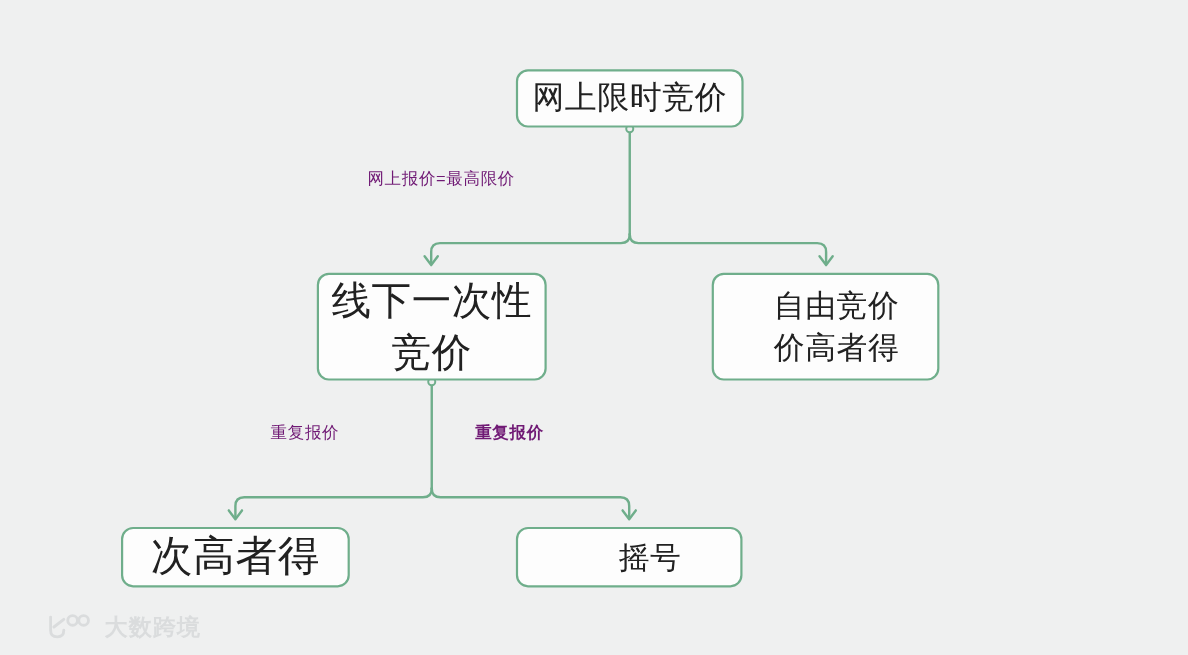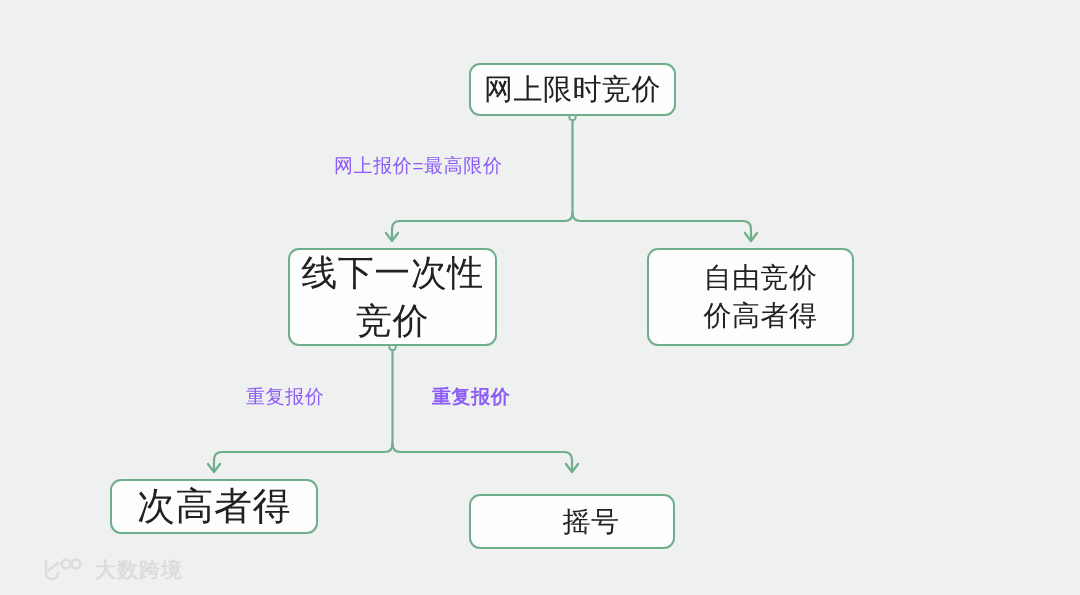--- a/index.html
+++ b/index.html
@@ -53,26 +53,26 @@
   .node-text {
     display: block;
     white-space: pre-line;
   }
 
   
   #node-root      { left: 437px; top: 63px;  width: 207px; height: 53px;  font-size: 29px; }
   #node-offline   { left: 256px; top: 248px; width: 209px; height: 98px;  font-size: 36px; }
   #node-free      { left: 615px; top: 248px; width: 207px; height: 98px;  font-size: 28px; padding-left: 20px; }
   #node-second    { left: 78px;  top: 479px; width: 208px; height: 55px;  font-size: 38px; }
-  #node-lottery   { left: 437px; top: 494px; width: 206px; height: 55px;  font-size: 28px; padding-left: 38px; }
+  #node-lottery   { left: 437px; top: 479px; width: 206px; height: 55px;  font-size: 28px; padding-left: 38px; }
 
   .edge-label {
     position: absolute;
-    color: #8b5cf6;
-    font-size: 19px;
+    color: #701a75;
+    font-size: 15px;
     letter-spacing: 0.6px;
     white-space: nowrap;
   }
 
   #label-equal     { left: 302px; top: 153px; }
   #label-less      { left: 572px; top: 153px; }
   #label-norepeat  { left: 214px; top: 384px; }
   #label-repeat    { left: 400px; top: 384px; font-weight: bold; }
 
   

